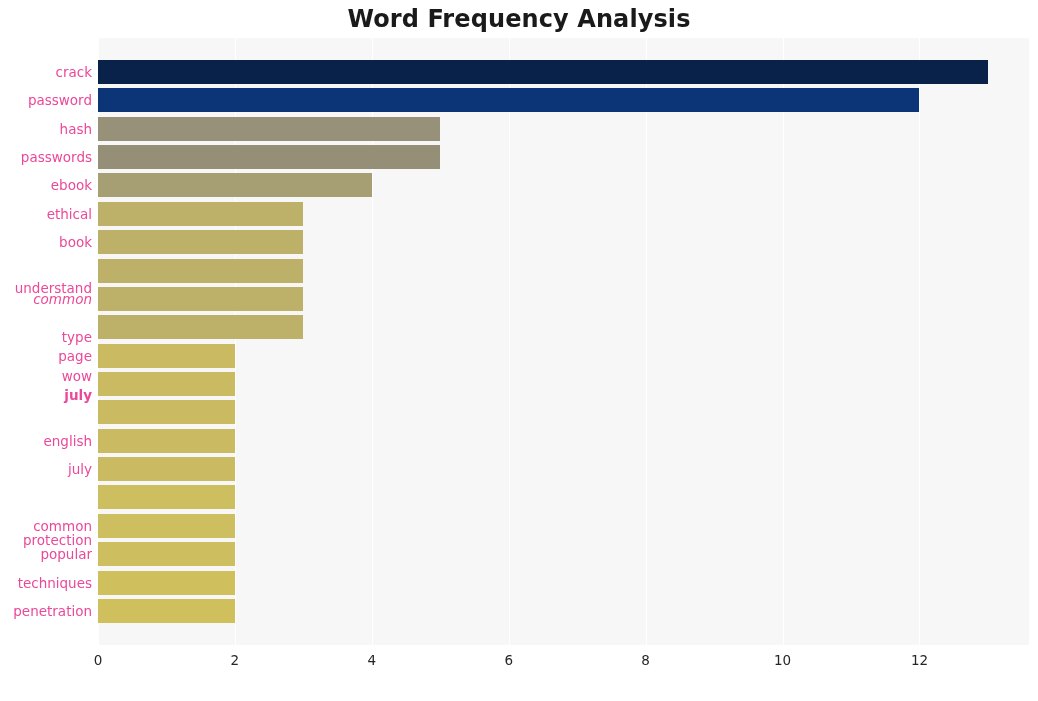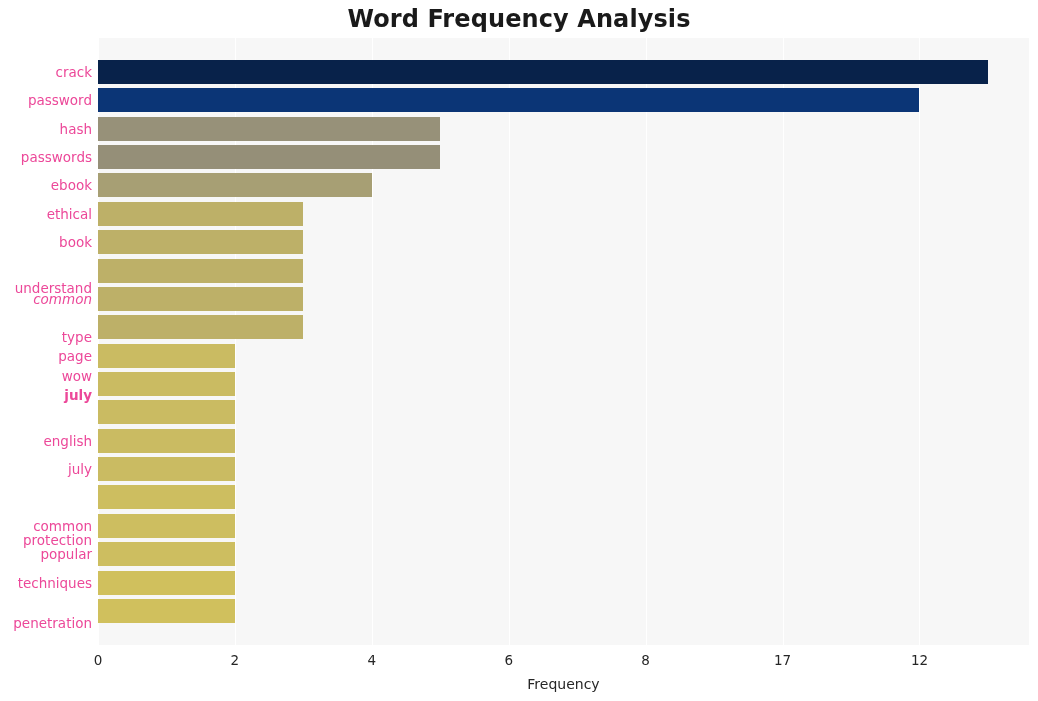--- a/index.html
+++ b/index.html
@@ -161,28 +161,27 @@
       <div class="y-tick-label" style="top: 291px; padding-left: 30px;">type</div>
       <div class="y-tick-label" style="top: 309.645px;">page</div>
       <div class="y-tick-label" style="top: 330px;">wow</div>
       <div class="y-tick-label" style="top: 349px; font-weight: bold;">july</div>
       <div class="y-tick-label" style="top: 394.738px; margin-left: 40px;">english</div>
       <div class="y-tick-label" style="top: 423.103px;">july</div>
       <div class="y-tick-label" style="top: 451.467px; margin-top: 43px;">protection</div>
       <div class="y-tick-label" style="top: 479.832px;">common</div>
       <div class="y-tick-label" style="top: 508.196px;">popular</div>
       <div class="y-tick-label" style="top: 536.561px;">techniques</div>
-      <div class="y-tick-label" style="top: 564.925px; margin-top: 12px;">penetration</div>
+      <div class="y-tick-label" style="top: 564.925px;">penetration</div>
     </div>
 
   <div id="x-axis-labels">
       <div class="x-tick-label" style="left: 98px;">0</div>
       <div class="x-tick-label" style="left: 234.912px;">2</div>
       <div class="x-tick-label" style="left: 371.824px;">4</div>
       <div class="x-tick-label" style="left: 508.735px;">6</div>
       <div class="x-tick-label" style="left: 645.647px;">8</div>
-      <div class="x-tick-label" style="left: 782.559px;">17</div>
+      <div class="x-tick-label" style="left: 782.559px;">10</div>
       <div class="x-tick-label" style="left: 919.471px;">12</div>
     </div>
 
-  <div id="x-axis-title">Frequency</div>
 
 </div>
 
 </body></html>

